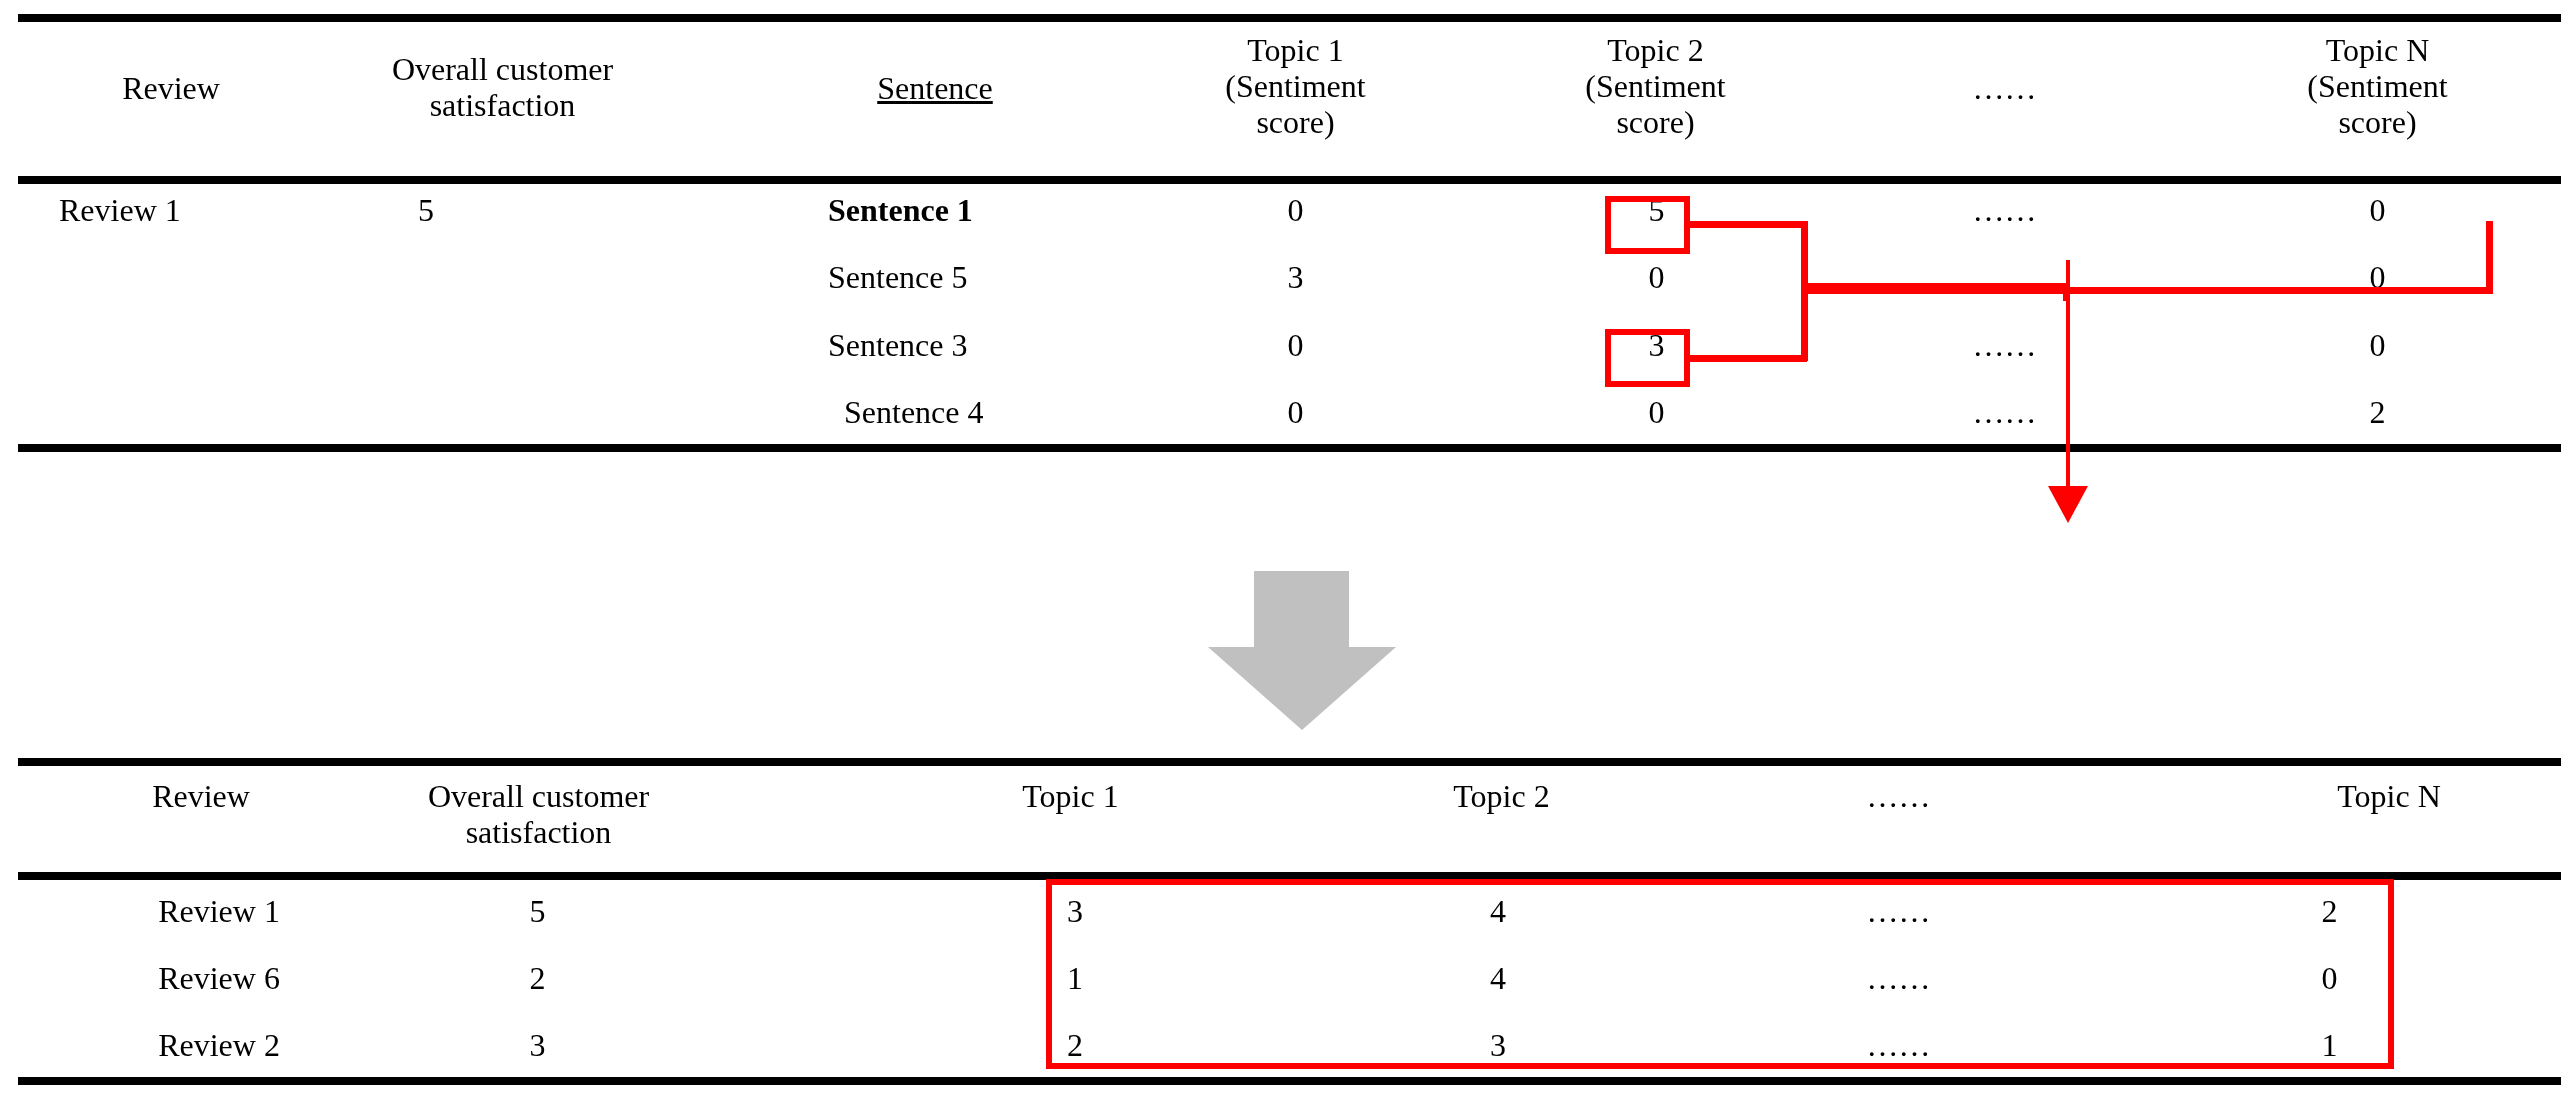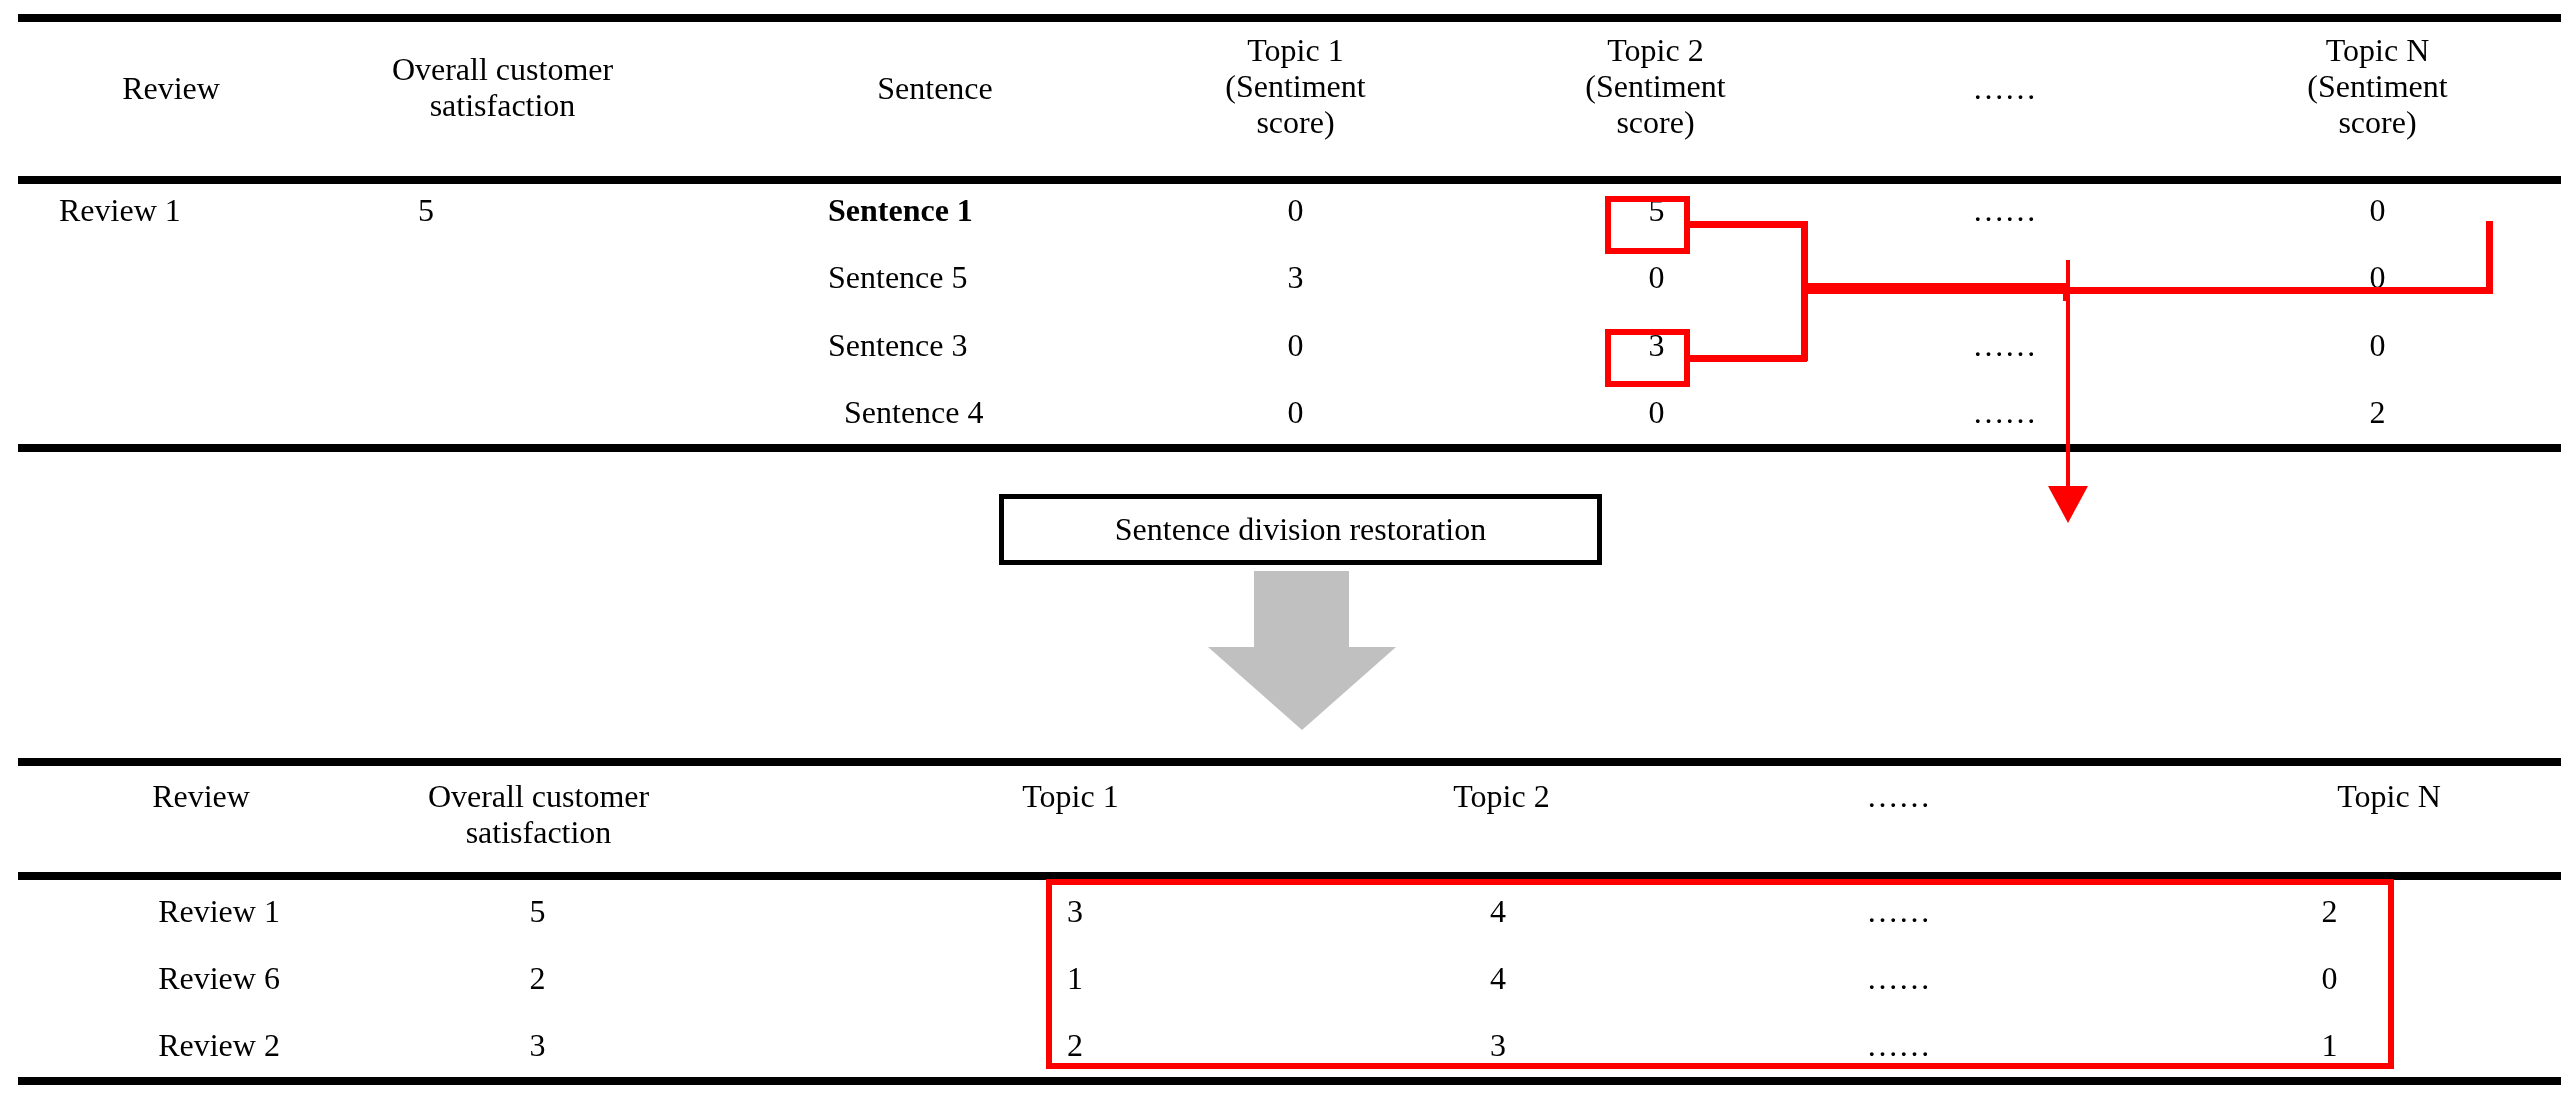--- a/index.html
+++ b/index.html
@@ -110,21 +110,21 @@
 
     <div class="rule" style="left:18px; top:14px; width:2543px; height:7.7px;"></div>
     <div class="rule" style="left:18px; top:176px; width:2543px; height:7.7px;"></div>
     <div class="rule" style="left:18px; top:444px; width:2543px; height:7.7px;"></div>
 
     <div class="cell" style="left:47px; top:71px; width:248px;">Review</div>
 
     <div class="cell" style="left:325px; top:52px; width:355px;">Overall customer
 satisfaction</div>
 
-    <div class="cell" style="left:787px; top:71px; width:296px;">Sentence</div>
+    <div class="cell" style="left:787px; top:71px; width:296px;text-decoration:underline;">Sentence</div>
 
     <div class="cell" style="left:1130px; top:33px; width:331px;">Topic 1
 (Sentiment
 score)</div>
 
     <div class="cell" style="left:1490px; top:33px; width:331px;">Topic 2
 (Sentiment
 score)</div>
 
     <div class="cell" style="left:1898px; top:71px; width:213px;">……</div>
@@ -180,23 +180,20 @@
   </div>
 
   <div>
     <div class="thinline-v" style="left:2066px; top:260px; height:234px;"></div>
     <div class="arrowhead-down" style="left:2048px; top:486px;"></div>
   </div>
 
   <div class="redline-h" style="left:1801px; top:283px; width:269px;"></div>
   <div class="redline-v" style="left:2063px; top:283px; height:18px;"></div>
 
-  <div class="labelbox" style="left:999px; top:494px; width:603px; height:71px;">
-    <span>Sentence division restoration</span>
-  </div>
 
 
   <div class="grey-arrow" style="left:1207px; top:571px; width:189px; height:151px;">
     <div class="shaft" style="left:47px; top:0px; width:95px; height:78px;"></div>
     <div class="head" style="left:0.6px; top:76px;"></div>
   </div>
 
   <div class="table-block">
 
     <div class="rule" style="left:18px; top:758px; width:2543px; height:7.7px;"></div>

